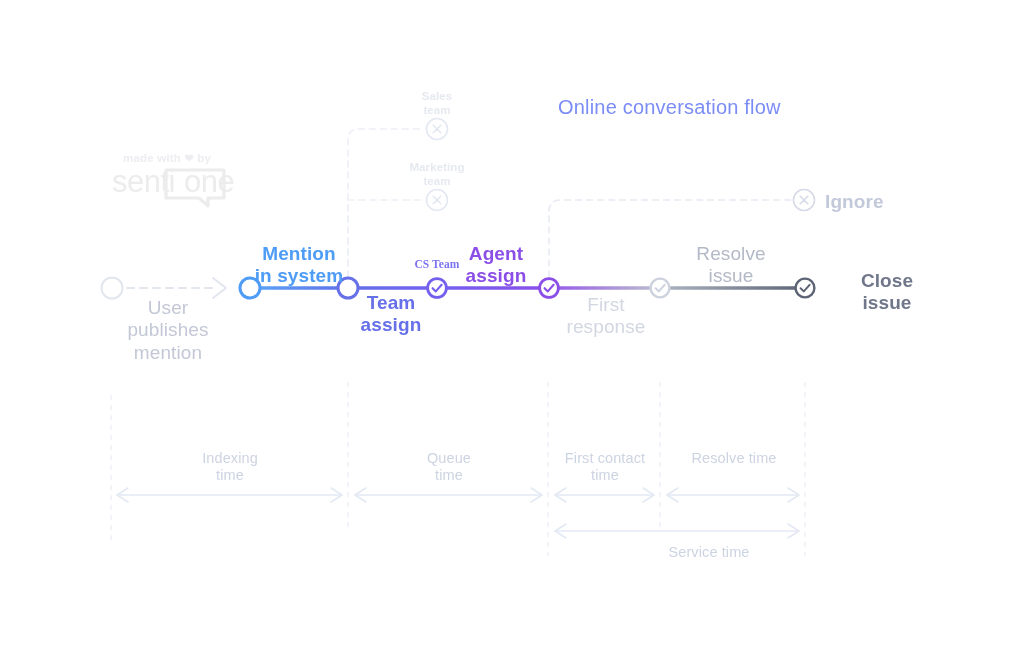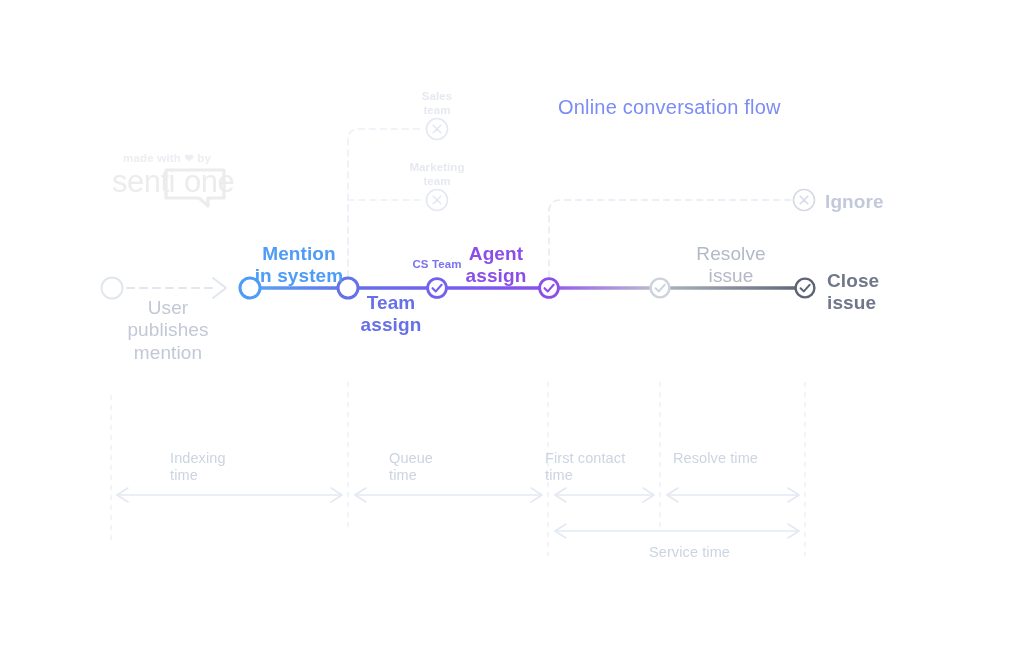--- a/index.html
+++ b/index.html
@@ -69,29 +69,30 @@
   }
   .nl-sm {
     text-align: center;
     font-size: 11.5px;
     font-weight: 700;
   }
   .nl-left { text-align: left; }
   .c-gray   { color: #c3c8d6; }
   .c-blue   { color: #4e9cf6; }
   .c-indigo { color: #6670e8; }
-  .c-csteam { color: #7a73ef; }
+  .c-csteam { color: #7a73ef; font-family: Liberation Serif, serif; }
   .c-purple { color: #8b4fe8; }
   .c-lgray  { color: #d3d7e2; }
   .c-mgray  { color: #b3b9c7; }
-  .c-dgray  { color: #70778a; }
+  .c-dgray  { color: #70778a; text-align: center; }
   .c-ignore { color: #c2c9da; }
   .c-faint  { color: #e6e9f0; }
   
   .ml {
+    text-align: center;
     font-size: 14.5px;
     font-weight: 400;
     color: #ccd4e2;
   }
 </style>
 </head>
 <body>
 
 <div id="stage">
 
@@ -245,20 +246,22 @@
 in system</div>
 
   <div class="lbl nl c-indigo" style="left:330px; top:292px; width:122px;">Team
 assign</div>
 
   <div class="lbl nl-sm c-csteam" style="left:397px; top:258px; width:80px;">CS Team</div>
 
   <div class="lbl nl c-purple" style="left:435px; top:243px; width:122px;">Agent
 assign</div>
 
+  <div class="lbl nl c-lgray" style="left:545px; top:294px; width:122px; font-weight:400;">First
+response</div>
 
   <div class="lbl nl c-mgray" style="left:670px; top:243px; width:122px; font-weight:400;">Resolve
 issue</div>
 
   <div class="lbl nl nl-left c-dgray" style="left:827px; top:270px; width:120px;">Close
 issue</div>
 
   <div class="lbl ml" style="left:170px; top:450px; width:120px;">Indexing
 time</div>
   <div class="lbl ml" style="left:389px; top:450px; width:120px;">Queue

